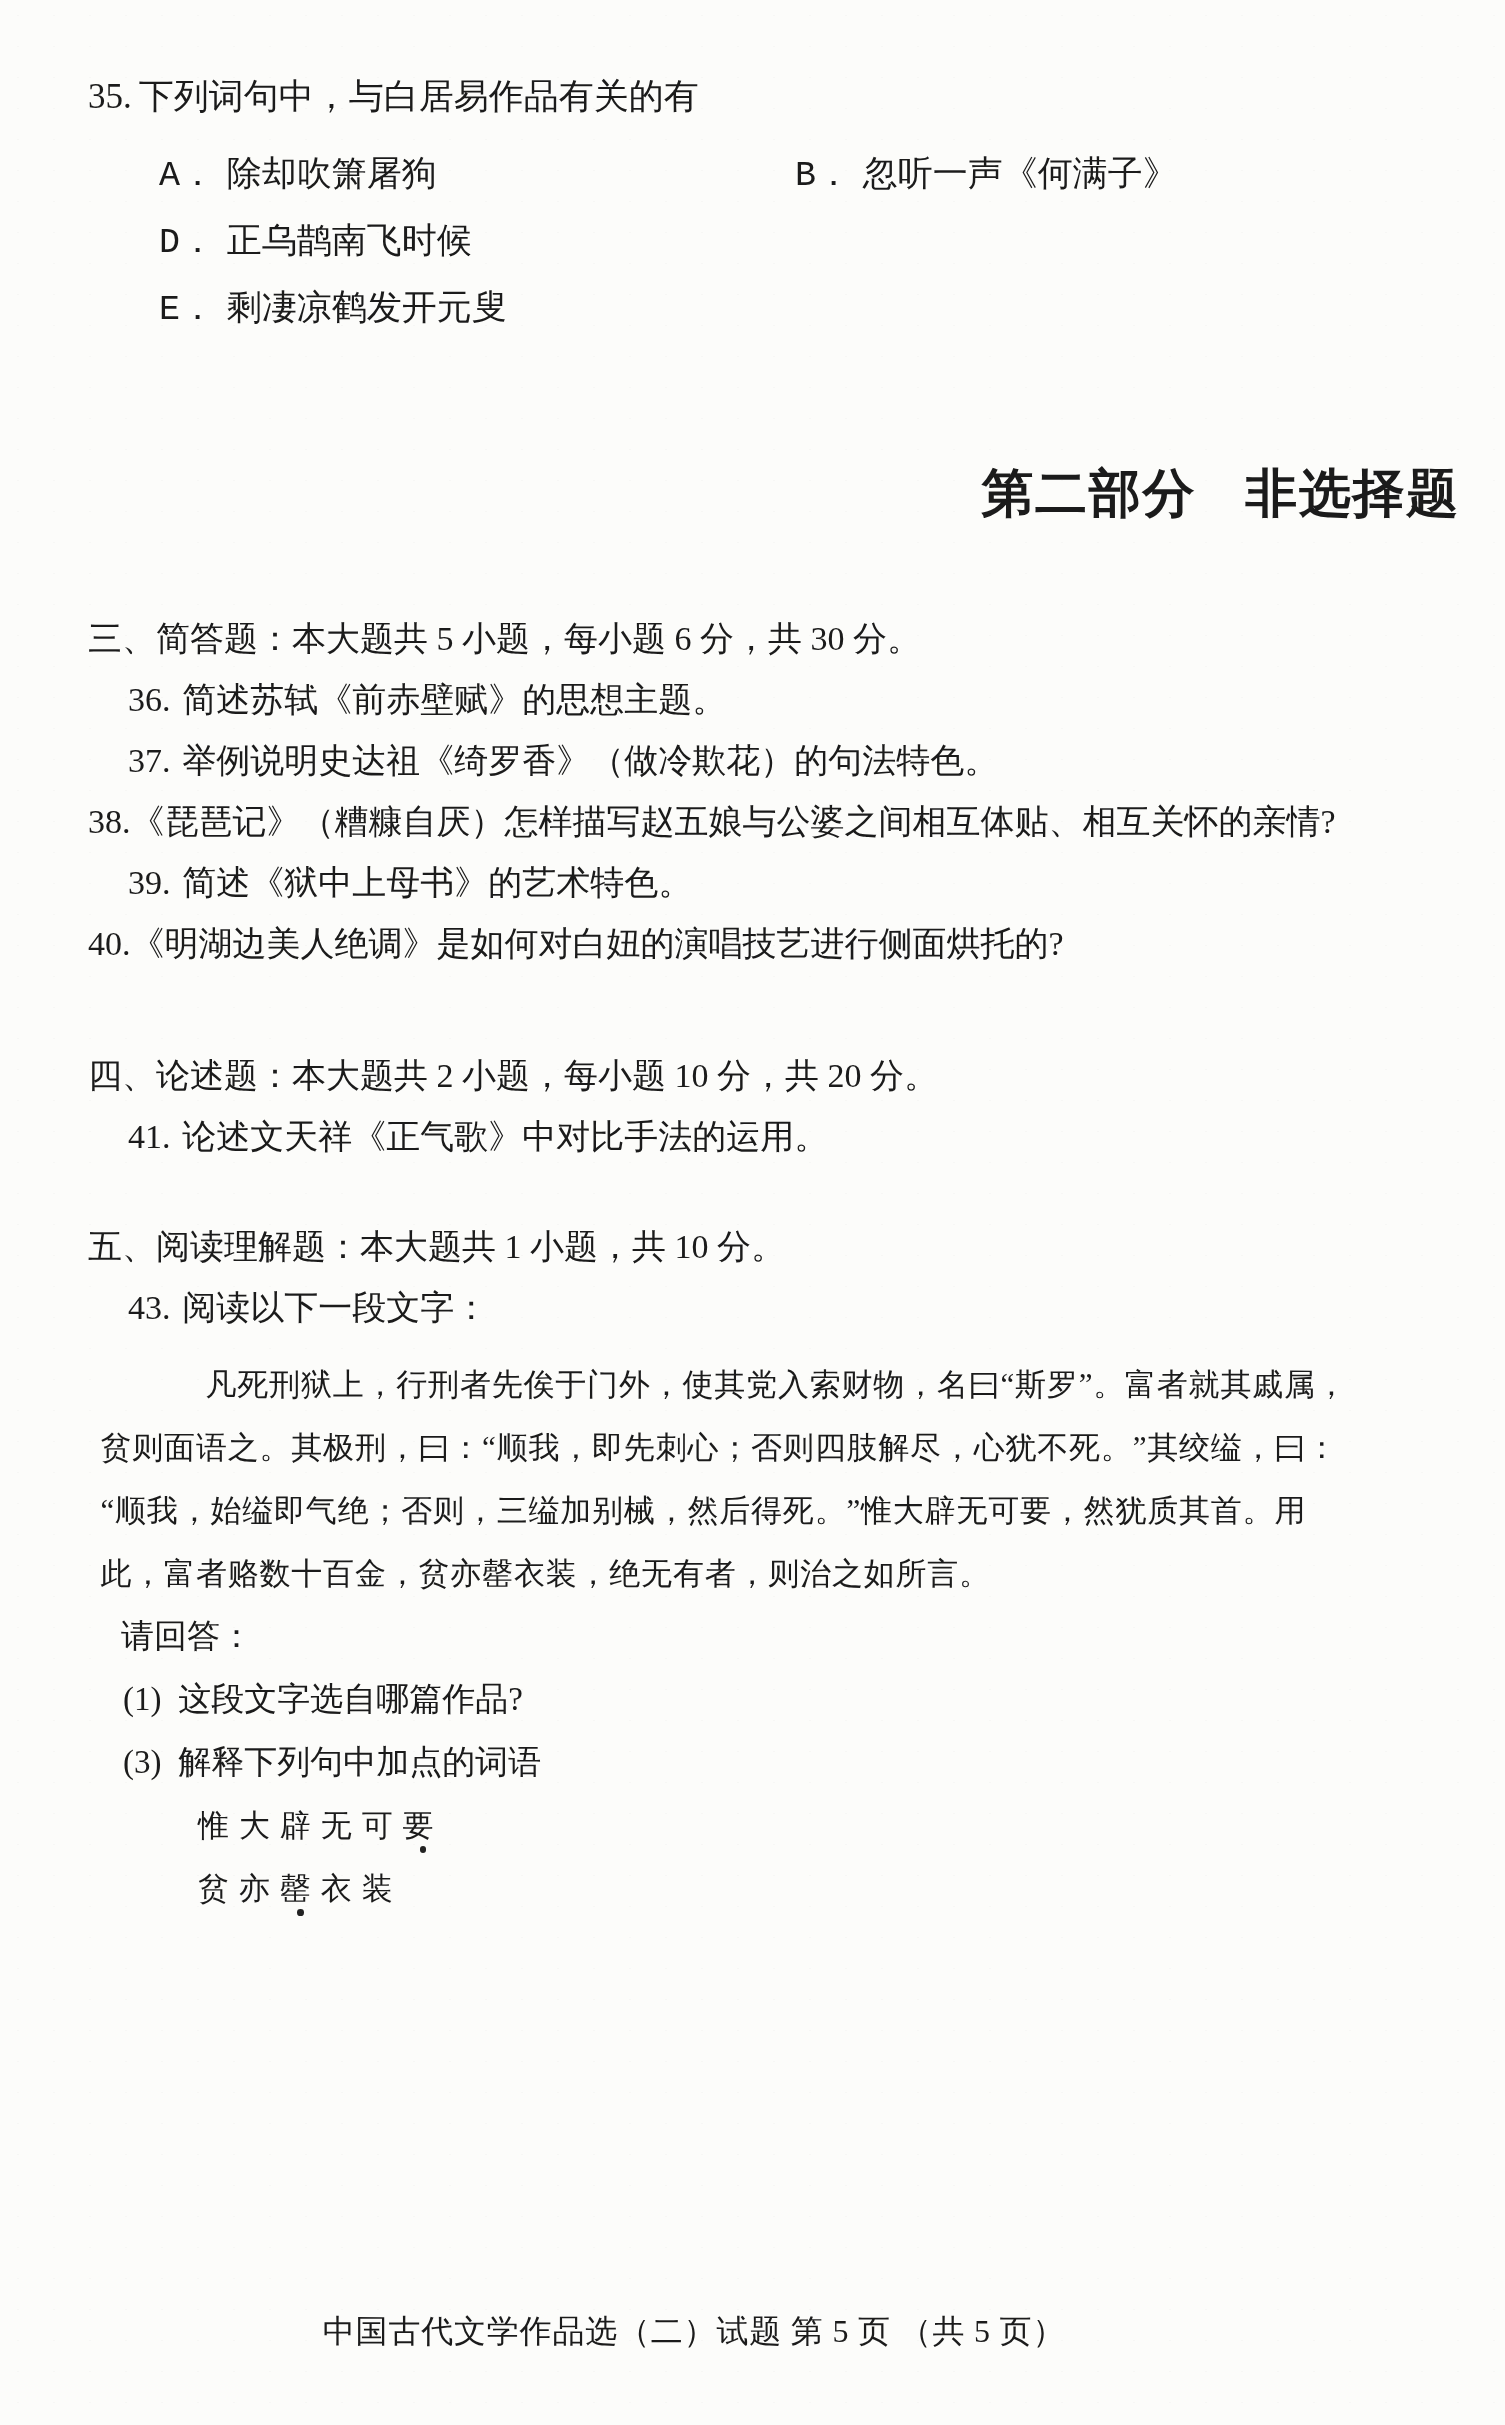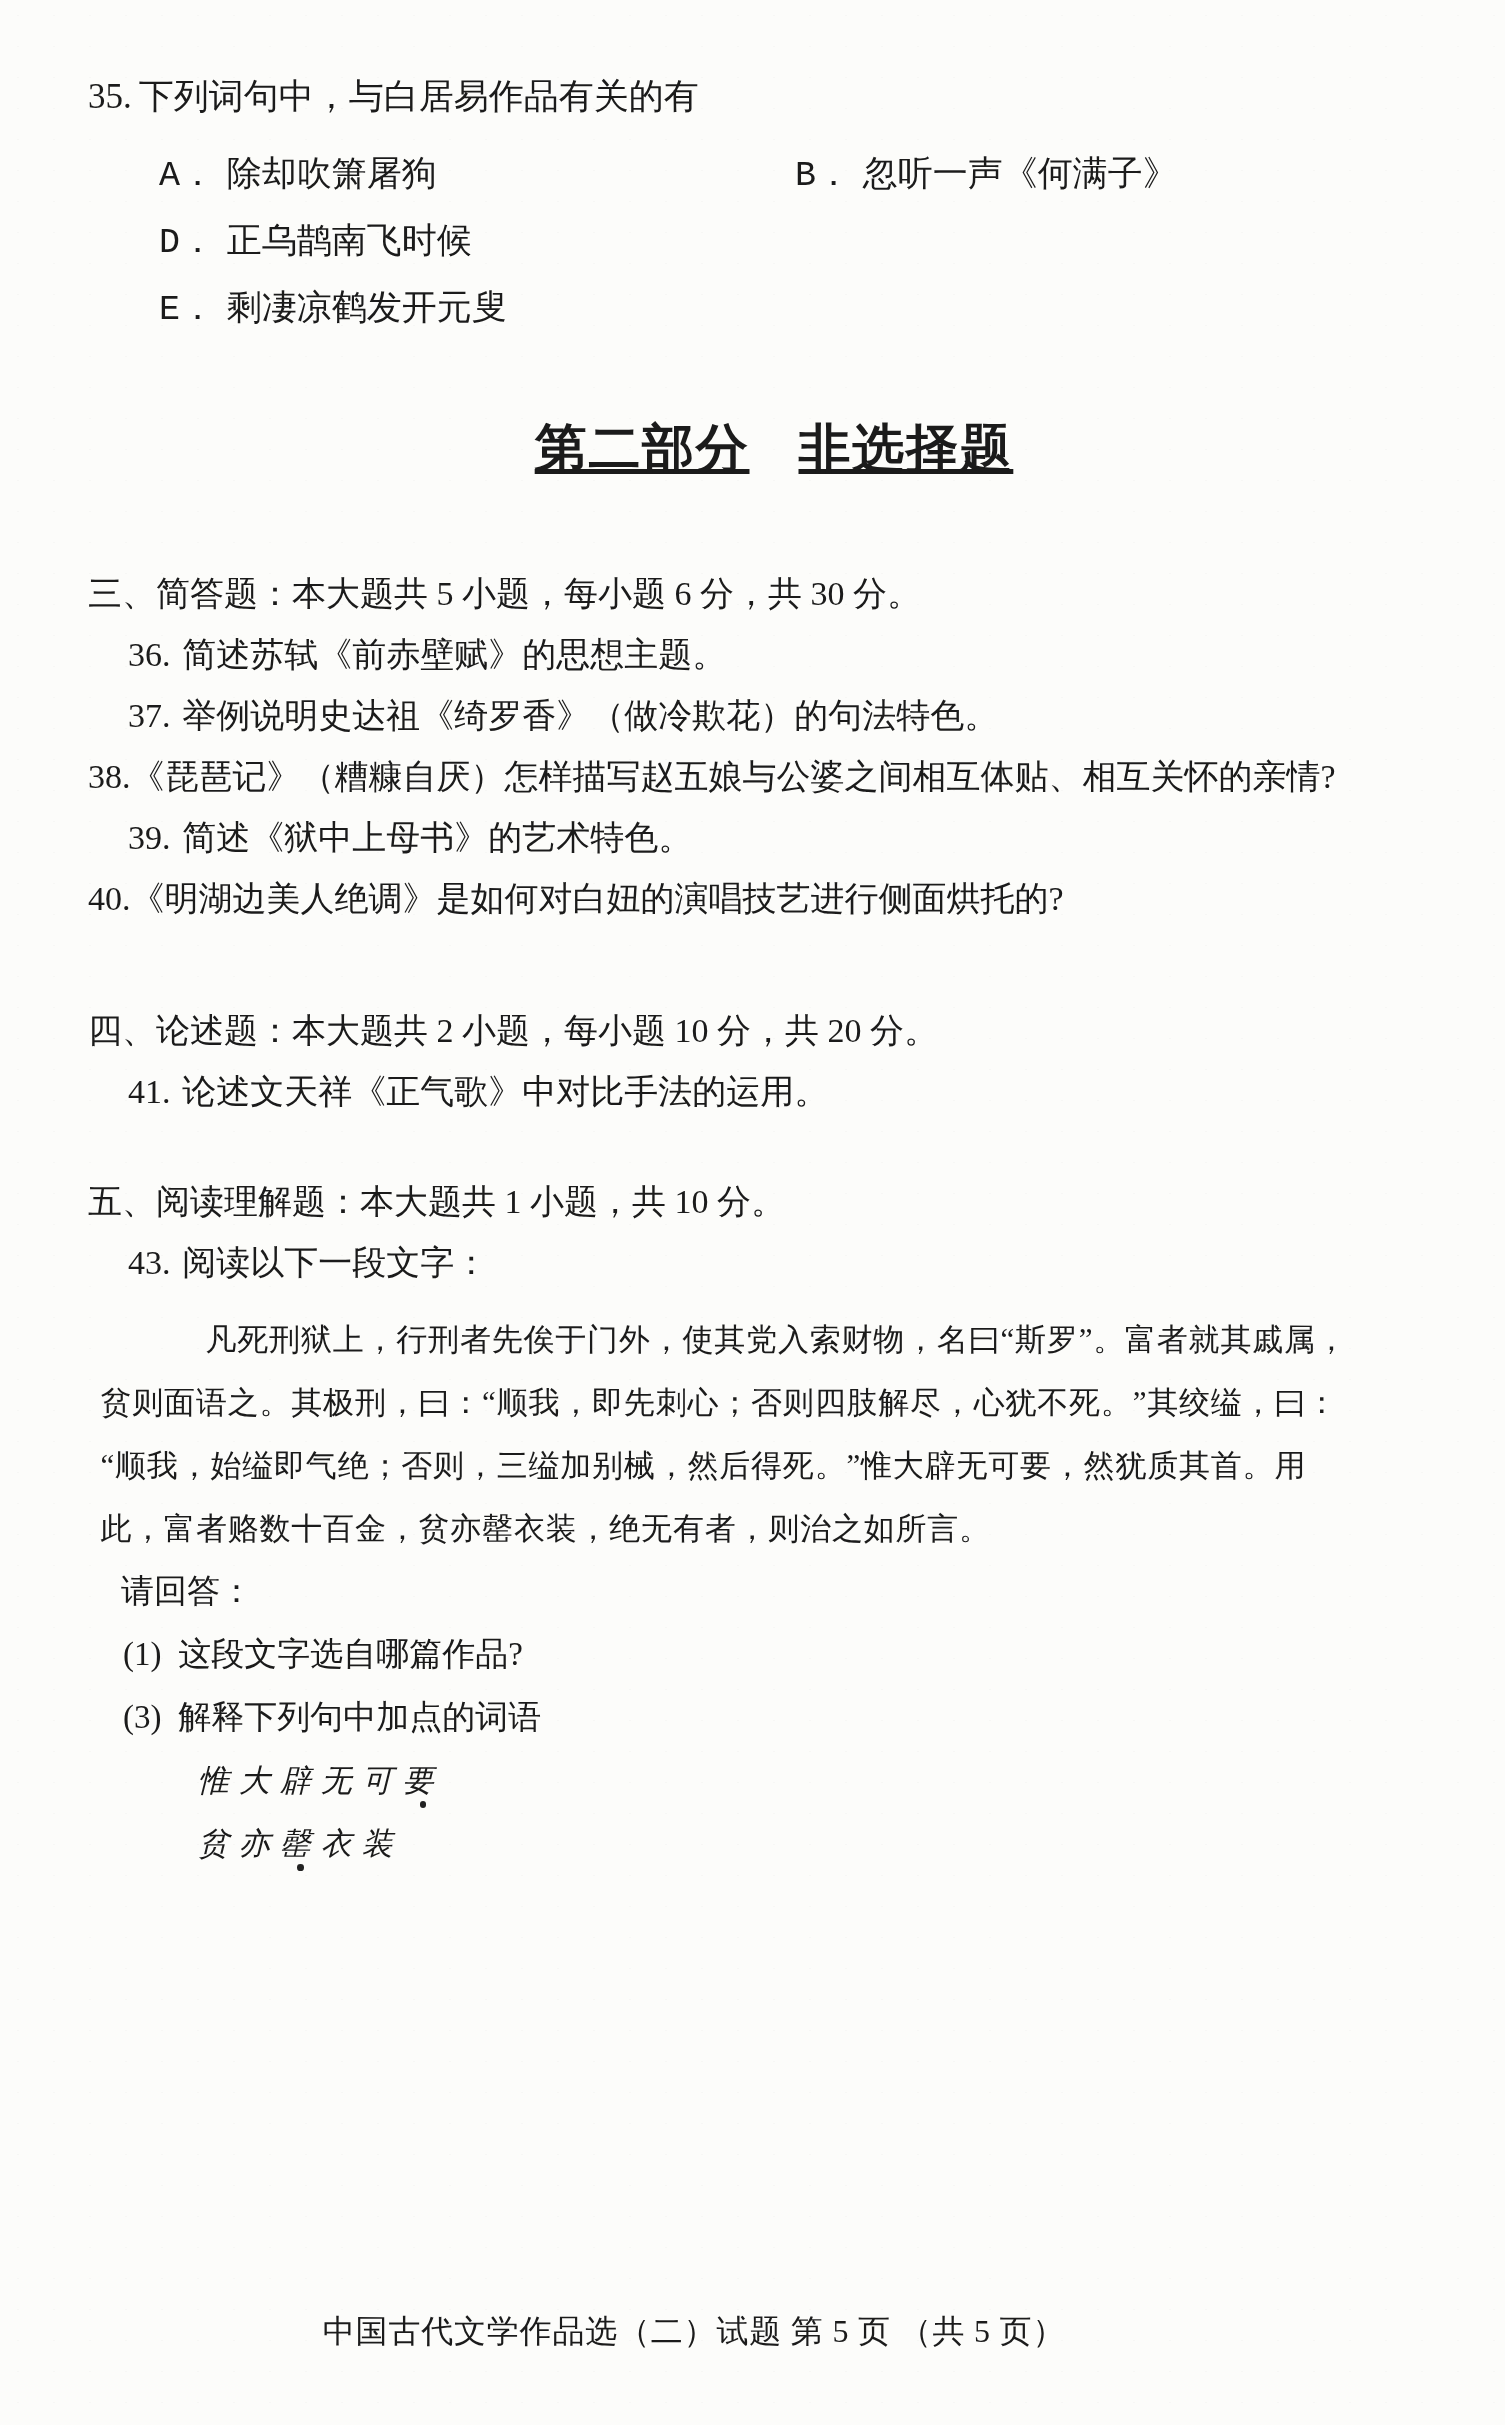--- a/index.html
+++ b/index.html
@@ -17,40 +17,40 @@
   }
   
   .q35{font-size:35px;line-height:43px;white-space:nowrap;}
   .qnum{margin-right:7px;}
   .options{margin-left:71px;margin-top:25px;font-family:Liberation Mono, monospace;}
   .opt-row{display:flex;line-height:67px;font-size:35px;white-space:nowrap;}
   .opt-cell{flex:0 0 636px;}
   .opt-cell.last{flex:1 1 auto;}
   .opt-label{margin-right:11.7px;}
   
-  .part-title{margin-top:70px;text-align:center;font-size:52px;line-height:70px;font-weight:700;white-space:nowrap;letter-spacing:1.7px;text-decoration:underline;}
+  .part-title{margin-top:115px;text-align:right;font-size:52px;line-height:70px;font-weight:700;white-space:nowrap;letter-spacing:1.7px;}
   .part-title .gap{display:inline-block;width:49px;}
   
   .sec{margin-top:0;}
   .sec3{margin-top:79px;}
   .sec4{margin-top:71px;}
   .sec5{margin-top:49px;}
   .l{font-size:34px;line-height:61px;white-space:nowrap;}
   .l .qnum{margin-right:11.7px;margin-left:40px;}
   
   .passage{margin-top:15px;margin-left:12.5px;}
   .p-line{font-size:31px;line-height:63px;white-space:nowrap;letter-spacing:0.8px;}
   .p-line.first{text-indent:105px;}
   
   .answers{margin-top:0;}
   .a-line{font-size:33px;line-height:63px;white-space:nowrap;}
   .a-prompt{margin-left:33px;}
   .a-sub{margin-left:35px;font-family:Liberation Serif, serif;}
   .a-sub .slabel{margin-right:16.7px;}
-  .phrase{margin-left:110px;font-size:31px;font-style:italic;letter-spacing:0.32em;}
+  .phrase{margin-left:110px;font-size:31px;letter-spacing:0.32em;}
   .dotted{position:relative;}
   .dotted::after{
     content:"";position:absolute;left:42%;bottom:-10px;
     width:6.7px;height:6.7px;border-radius:50%;background:#222;
   }
   
   .footer{
     position:absolute;left:0;right:0;top:2310px;
     text-align:center;font-size:32px;white-space:nowrap;
     transform:translateX(-59px);

